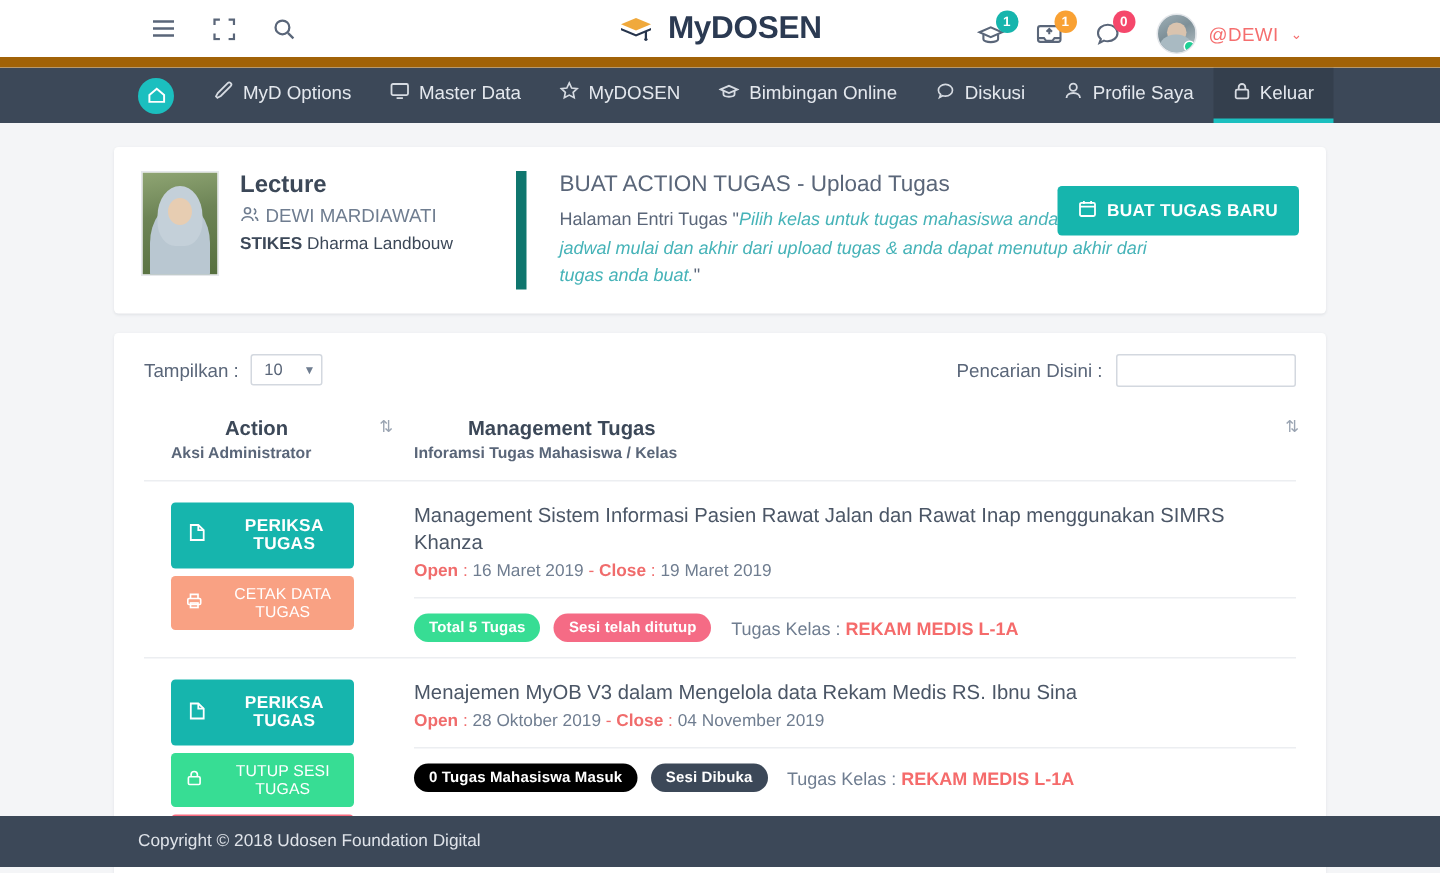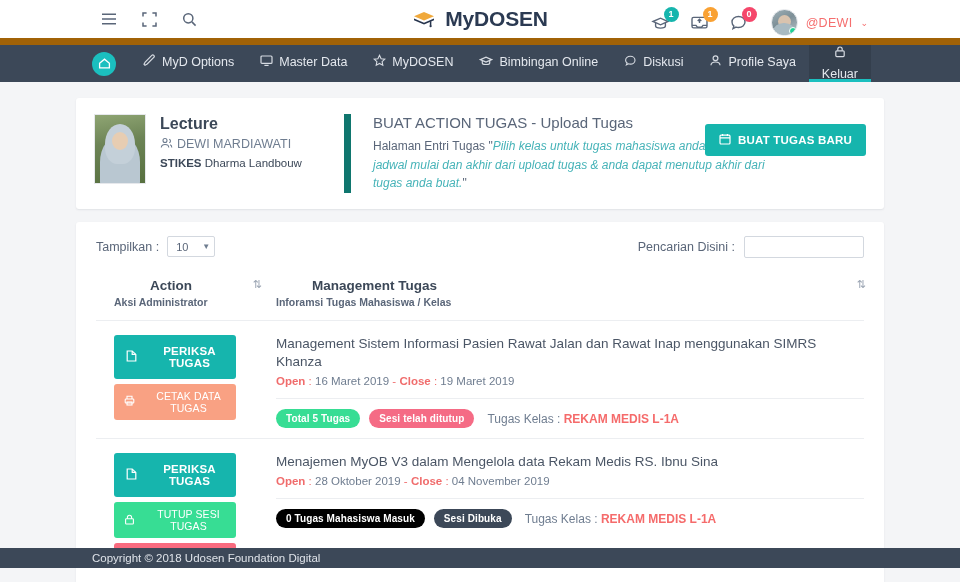--- a/index.html
+++ b/index.html
@@ -83,21 +83,21 @@
     align-self:center; margin-right:14px; cursor:pointer; flex:none;
   }
   .nav-item {
     display:flex; align-items:center; gap:6px;
     padding:0 13px; color:#e4e8ee; font-size:12.5px;
     cursor:pointer; white-space:nowrap;
     border-bottom:3px solid transparent;
   }
   .nav-item svg { opacity:.92; }
   .nav-item.active {
-    background:#343f4d; border-bottom-color:#1bbfbf;flex-direction:column;
+    background:#343f4d; border-bottom-color:#1bbfbf;
   }
 
   
   .page { padding:16px 76px 0 76px; }
   .card {
     background:#fff; border-radius:3px;
     box-shadow:0 1px 2px rgba(60,72,88,.10);
   }
 
   
@@ -198,21 +198,21 @@
   }
   .pill.green { background:#37dd94; }
   .pill.pink  { background:#f56b85; }
   .pill.teal  { background:#000000; }
   .pill.dark  { background:#3c4858; }
   .meta-txt { font-size:12px; color:#6f7d90; margin-left:4px; }
   .meta-txt b { color:#f56b6b; font-weight:bold; }
 
   
   .footer {
-    position:absolute; left:0; right:0; bottom:14px; height:20px;
+    position:absolute; left:0; right:0; bottom:4px; height:34px;
     background:#3c4858; color:#dfe3e9;
     font-size:11.5px; display:flex; align-items:center;
     padding-left:92px;
   }
   body { position:relative; }
 </style>
 </head>
 <body>
 
 <div class="topbar">

